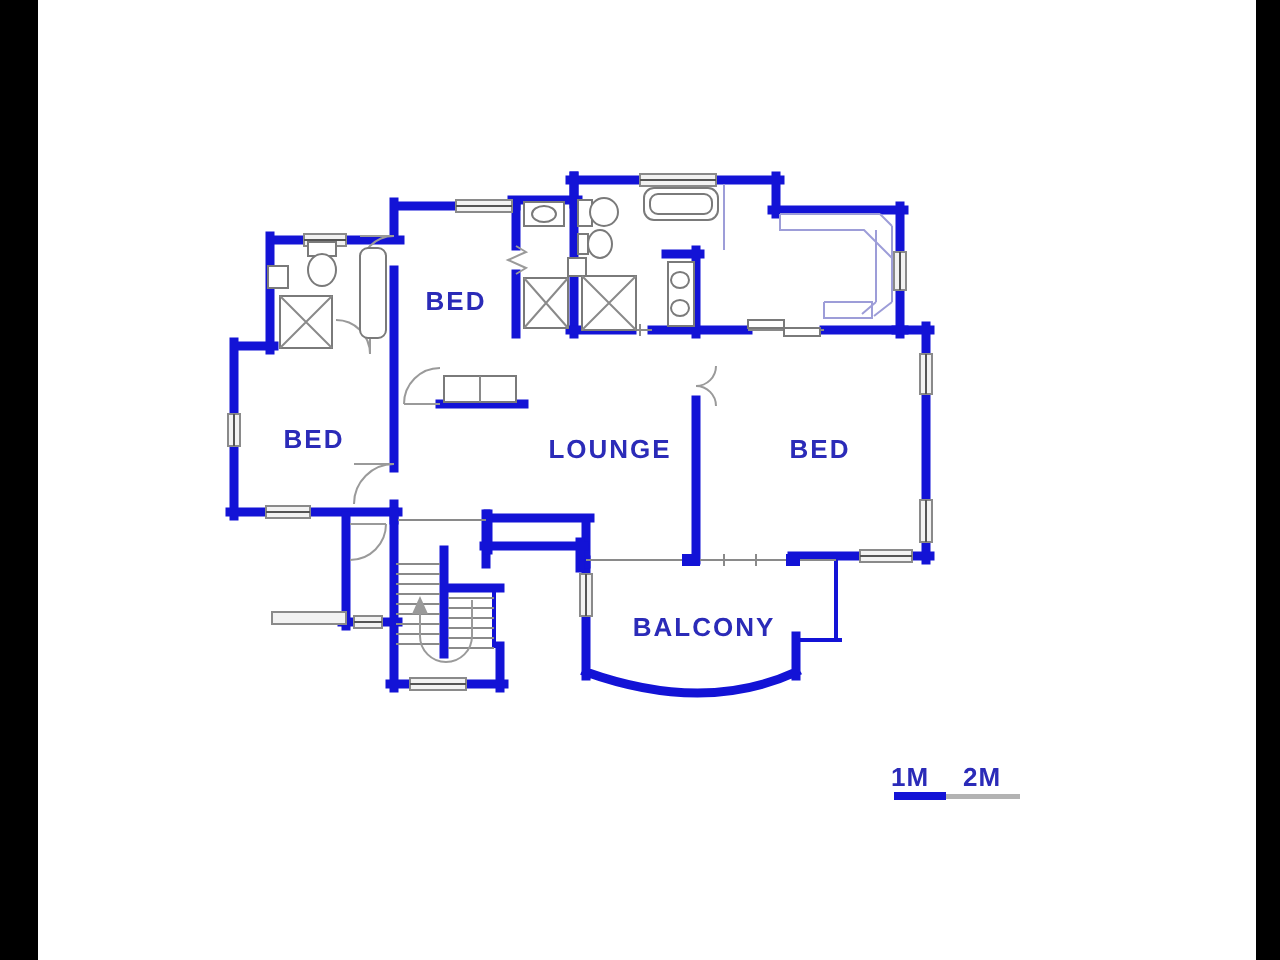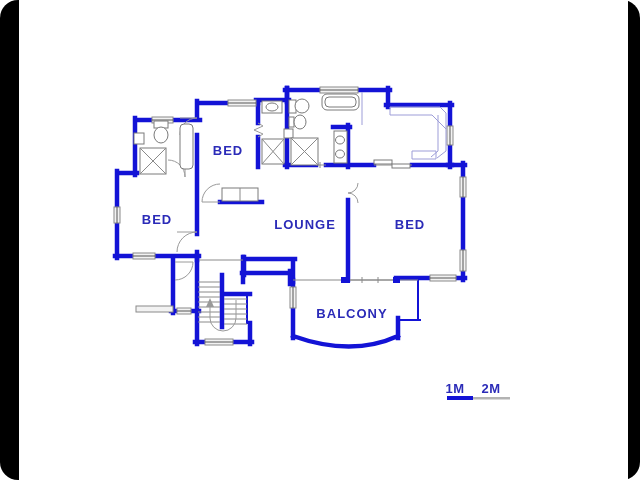--- a/index.html
+++ b/index.html
@@ -1,17 +1,17 @@
 <!DOCTYPE html>
 <html><head>
 <meta charset="utf-8">
 <style>
   html,body{margin:0;padding:0;background:#ffffff;}
   .stage{position:relative;width:640px;height:480px;background:#ffffff;overflow:hidden;
-         font-family:"Liberation Sans",sans-serif;border-radius:18px;}
+         font-family:"Liberation Sans",sans-serif;}
   .bar{position:absolute;top:0;height:480px;background:#000;}
   .bar.left{left:0;width:19px;}
   .bar.right{right:0;width:12px;}
   svg{position:absolute;left:0;top:0;}
   text.room{font-family:"Liberation Sans","DejaVu Sans",sans-serif;font-size:13px;font-weight:bold;
             letter-spacing:1px;fill:#2b2bb8;}
   text.scale{font-family:"Liberation Sans","DejaVu Sans",sans-serif;font-size:13px;font-weight:bold;
              letter-spacing:0.5px;fill:#2b2bb8;}
   .wall{stroke:#1313d6;stroke-width:4.5;fill:none;stroke-linecap:square;}
   .wallthin{stroke:#1313d6;stroke-width:2;fill:none;stroke-linecap:square;}

